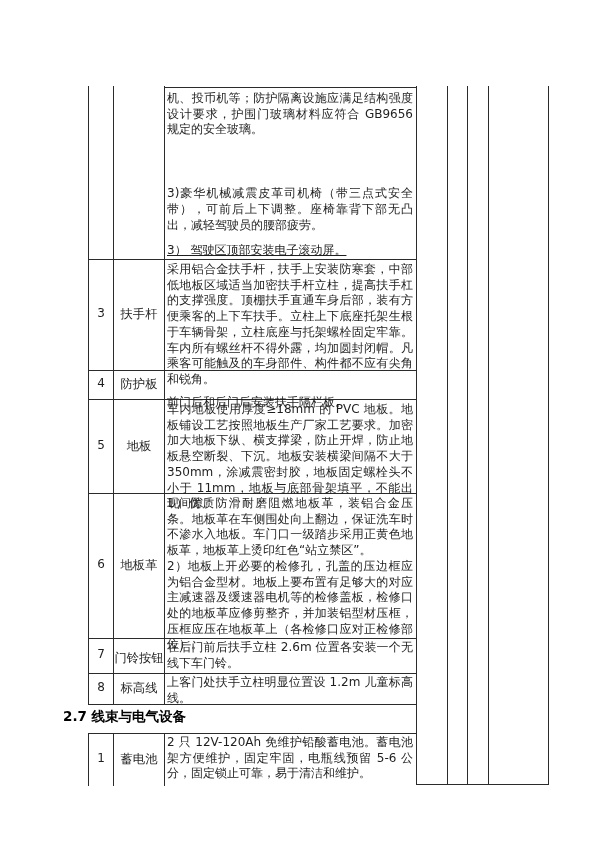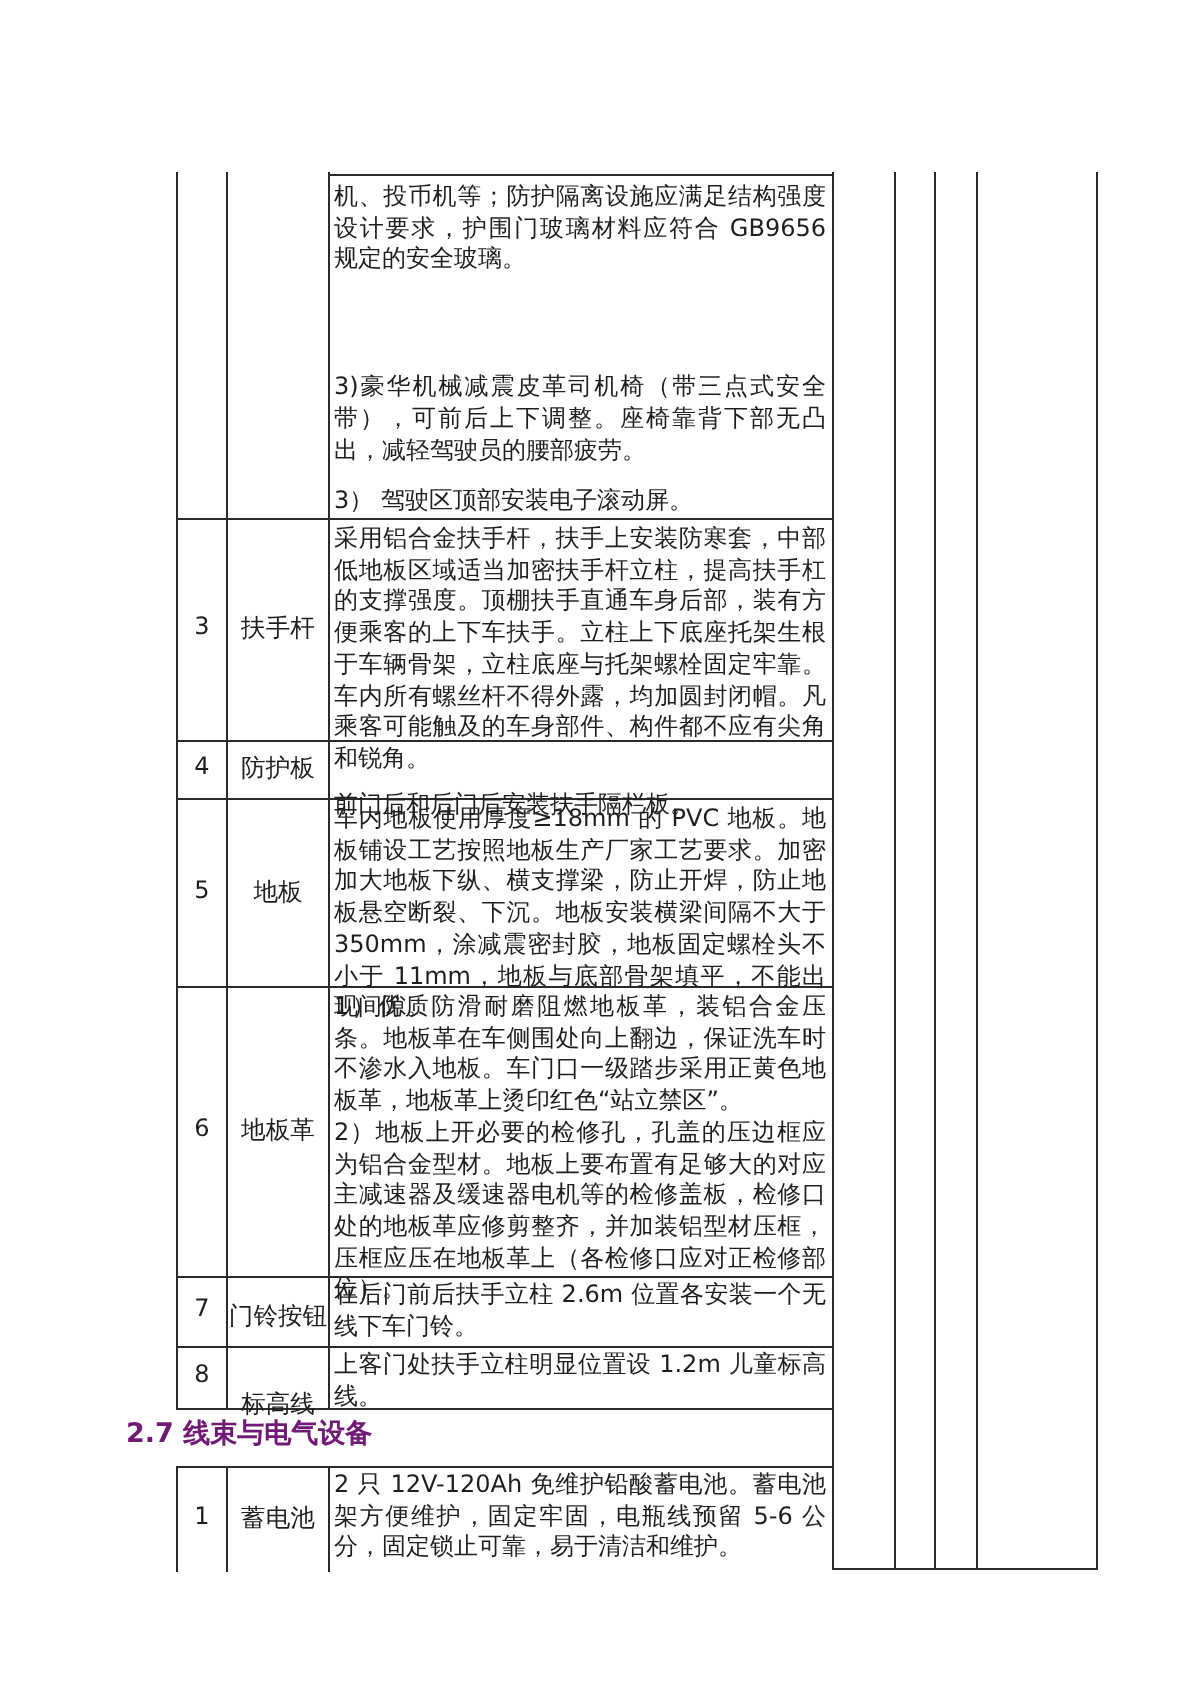--- a/index.html
+++ b/index.html
@@ -25,39 +25,39 @@
     position: absolute;
     left: 167px;
     width: 246px;
     font-size: 12px;
     line-height: 15.7px;
     text-align: justify;
     color: #1e1e1e;
   }
   .desc p { margin: 0; }
   .desc p.gap-big   { margin-top: 48px; }
-  .desc p.gap-small { margin-top: 10px; }
+  .desc p.gap-small { margin-top: 10px; text-decoration: underline; }
   
   .cell {
     position: absolute;
     text-align: center;
     color: #1e1e1e;
     white-space: nowrap;
     overflow: visible;
   }
   .num  { left: 89px;  width: 24px; font-size: 12px; }
   .name { left: 114px; width: 50px; font-size: 12.3px; letter-spacing: 0; }
   
   .sec {
     position: absolute;
     left: 63px;
     top: 692px;
     font-size: 13.5px;
     font-weight: bold;
-    color: #701a75;
+    color: #000000;
   }
 </style>
 </head>
 <body>
 
 <div class="page">
 
   <div class="vl" style="left:88px;  top:70px;  height:618px"></div>
   <div class="vl" style="left:88px;  top:717px; height:53px"></div>
   <div class="vl" style="left:113px; top:70px;  height:618px"></div>
@@ -105,21 +105,21 @@
   <div class="desc" style="top:480px">
     <p>1）优质防滑耐磨阻燃地板革，装铝合金压条。地板革在车侧围处向上翻边，保证洗车时不渗水入地板。车门口一级踏步采用正黄色地板革，地板革上烫印红色“站立禁区”。</p>
     <p>2）地板上开必要的检修孔，孔盖的压边框应为铝合金型材。地板上要布置有足够大的对应主减速器及缓速器电机等的检修盖板，检修口处的地板革应修剪整齐，并加装铝型材压框，压框应压在地板革上（各检修口应对正检修部位）。</p>
   </div>
 
   <div class="cell num" style="top:631px">7</div>
   <div class="cell name" style="top:634px">门铃按钮</div>
   <div class="desc" style="top:624px">在后门前后扶手立柱 2.6m 位置各安装一个无线下车门铃。</div>
 
   <div class="cell num" style="top:664px">8</div>
-  <div class="cell name" style="top:678px">标高线</div>
+  <div class="cell name" style="top:664px">标高线</div>
   <div class="desc" style="top:659px">上客门处扶手立柱明显位置设 1.2m 儿童标高线。</div>
 
   <div class="sec">2.7 线束与电气设备</div>
 
   <div class="cell num" style="top:735px">1</div>
   <div class="cell name" style="top:735px">蓄电池</div>
   <div class="desc" style="top:719px">2 只 12V-120Ah 免维护铅酸蓄电池。蓄电池架方便维护，固定牢固，电瓶线预留 5-6 公分，固定锁止可靠，易于清洁和维护。</div>
 
 </div>
 

